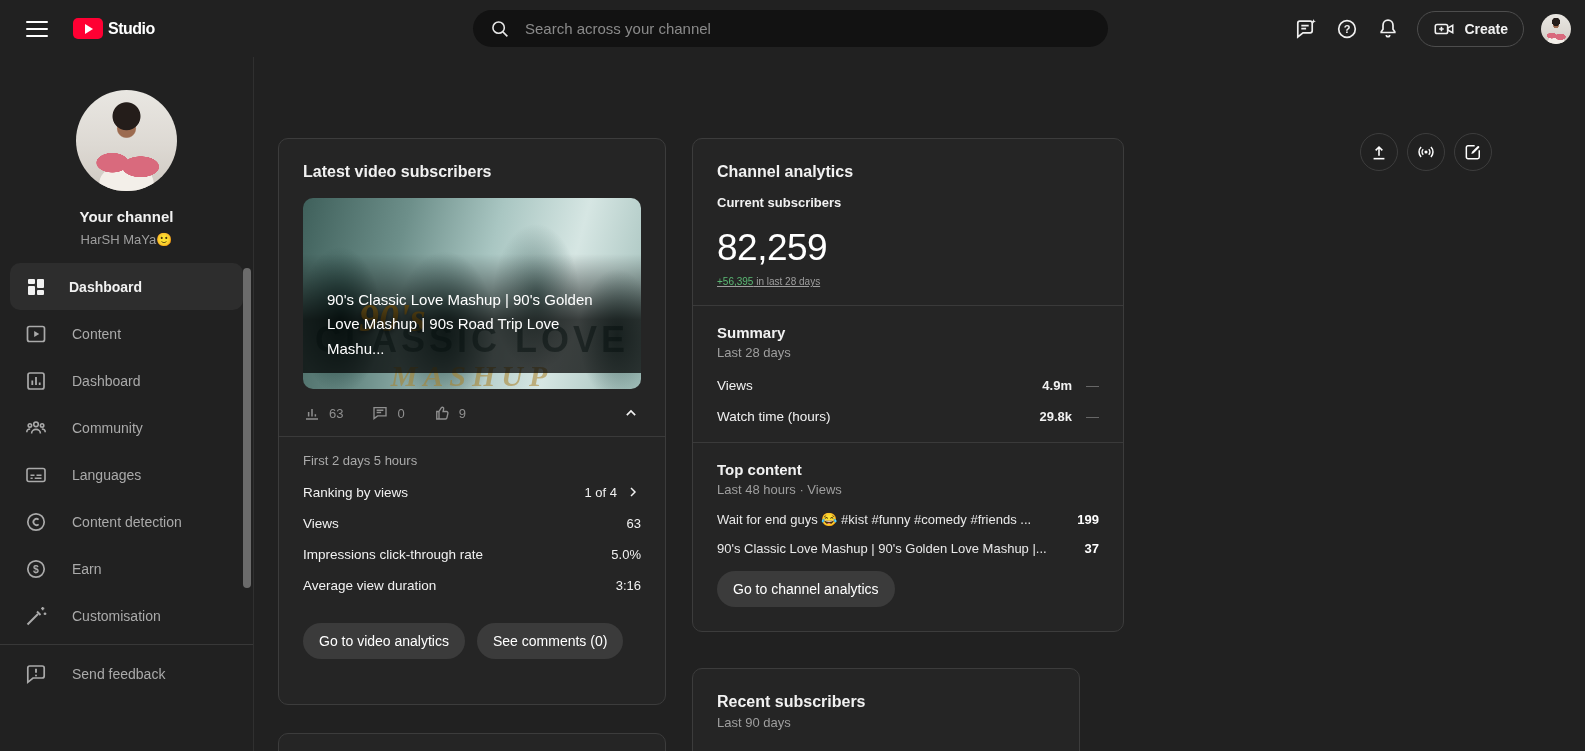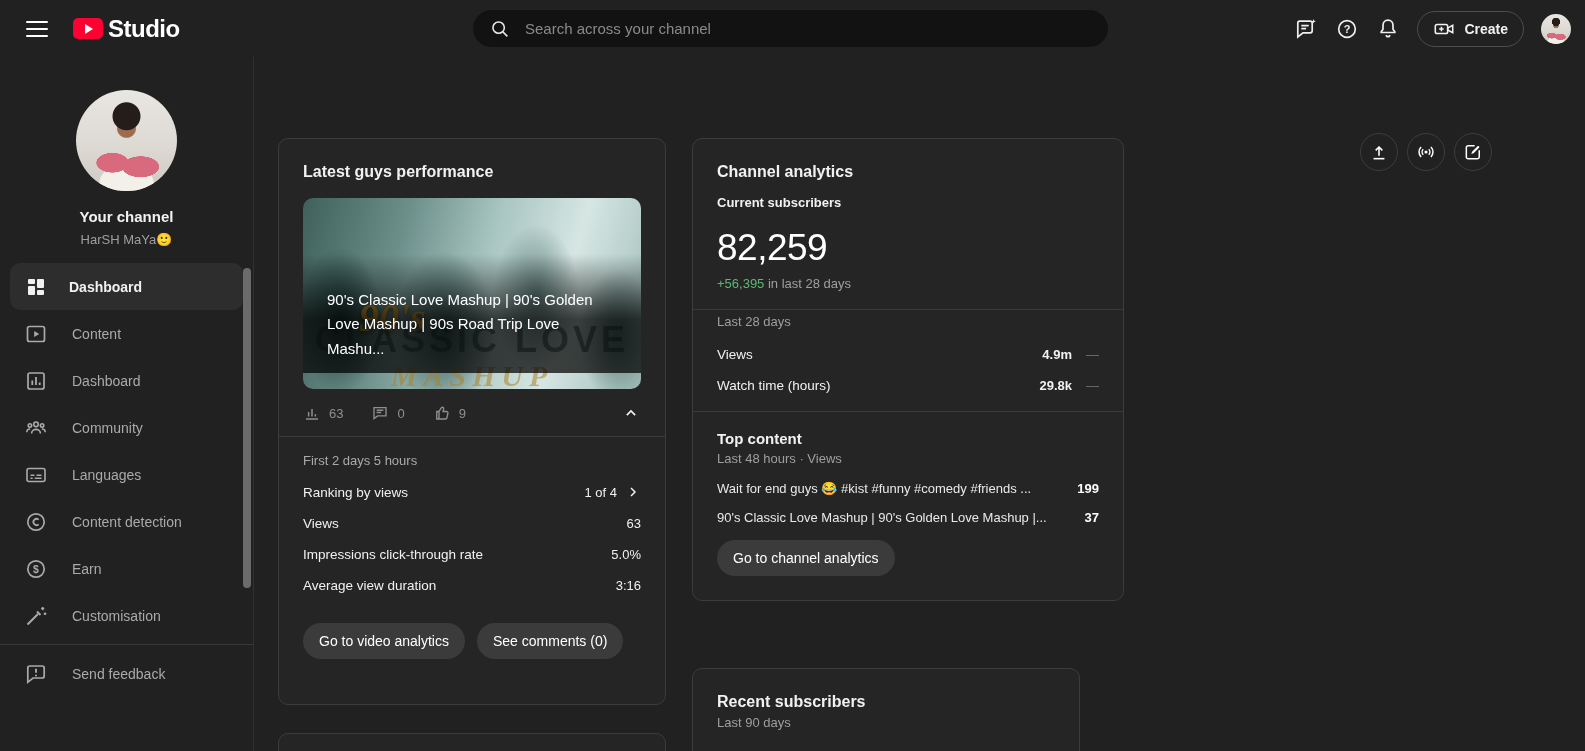--- a/index.html
+++ b/index.html
@@ -6,21 +6,21 @@
   html,body { width:1585px; height:751px; overflow:hidden; }
   body { background:#212121; font-family:"Liberation Sans",sans-serif; color:#f1f1f1; }
 
   
   .topbar { height:57px; display:flex; align-items:center; position:relative; background:#212121; }
   .hamburger { margin-left:26px; width:22px; height:16px; display:flex; flex-direction:column; justify-content:space-between; cursor:pointer; }
   .hamburger span { height:2px; background:#fff; border-radius:1px; }
   .logo { display:flex; align-items:center; gap:5px; margin-left:25px; cursor:pointer; }
   .logo-box { width:30px; height:21px; background:#f03; border-radius:5px; display:flex; align-items:center; justify-content:center; }
   .logo-box .tri { width:0; height:0; border-left:8px solid #fff; border-top:5px solid transparent; border-bottom:5px solid transparent; margin-left:2px; }
-  .logo-word { font-size:24px; font-weight:700; letter-spacing:-0.5px; color:#fff; }
+  .logo-word { font-size:16px; font-weight:700; letter-spacing:-0.5px; color:#fff; }
   .search { position:absolute; left:473px; top:10px; width:635px; height:37px; background:#121212; border-radius:19px; display:flex; align-items:center; padding:0 16px; gap:15px; }
   .search svg { flex:none; }
   .search input { flex:1; background:transparent; border:none; outline:none; color:#ddd; font-size:15px; font-family:inherit; }
   .search input::placeholder { color:#8a8a8a; }
   .topbar-right { position:absolute; right:14px; top:0; height:57px; display:flex; align-items:center; gap:17px; }
   .tb-icon { color:#efefef; display:flex; cursor:pointer; }
   .create-btn { display:flex; align-items:center; gap:9px; height:36px; padding:0 15px; border:1px solid #4d4d4d; border-radius:18px; color:#f1f1f1; font-size:14px; font-weight:700; background:transparent; cursor:pointer; }
   .avatar-sm { width:30px; height:30px; border-radius:50%; overflow:hidden; cursor:pointer; }
 
   .avatar-art {
@@ -81,21 +81,21 @@
   .metric-row { display:flex; justify-content:space-between; align-items:center; padding:8px 0; font-size:13.5px; color:#f1f1f1; }
   .metric-val { display:flex; align-items:center; gap:8px; font-weight:500; font-size:13px; }
   .metric-row .chev { display:flex; color:#f1f1f1; }
   .btn-row { display:flex; gap:12px; margin-top:22px; }
   .pill-btn { height:36px; padding:0 16px; border:none; border-radius:18px; background:#3b3b3b; color:#fff; font-size:14px; font-weight:500; font-family:inherit; cursor:pointer; }
 
   
   .card-analytics { left:438px; top:81px; width:432px; }
   .sub-label { margin-top:14px; font-size:13px; font-weight:700; color:#f1f1f1; }
   .big-num { margin-top:17px; font-size:37px; font-weight:400; color:#fff; letter-spacing:-0.5px; }
-  .delta-line { margin-top:7px; font-size:13px; color:#9f9f9f; }
+  .delta-line { margin-top:7px; font-size:10px; color:#9f9f9f;text-decoration:underline; }
   .delta-line .pos { color:#5bb974; }
   .sec-title { font-size:15px; font-weight:700; color:#f1f1f1; }
   .sec-sub { margin-top:4px; font-size:13px; color:#9f9f9f; }
   .sum-row { display:flex; justify-content:space-between; align-items:center; padding:8px 0; font-size:13.5px; color:#f1f1f1; }
   .sum-right { display:flex; align-items:center; gap:14px; }
   .sum-val { font-weight:700; font-size:13px; }
   .trend { color:#717171; font-size:13px; }
   .tc-row { display:flex; justify-content:space-between; align-items:center; padding:7px 0; font-size:13px; color:#e9e9e9; cursor:pointer; }
   .tc-title { flex:1; white-space:nowrap; overflow:hidden; text-overflow:ellipsis; padding-right:14px; }
   .tc-views { font-weight:700; color:#fff; } .mt18 { margin-top:18px; } .mt10 { margin-top:10px; } .mt8 { margin-top:8px; }
@@ -295,21 +295,21 @@
         <span>
           <svg width="20" height="20" viewBox="0 0 24 24" fill="none" stroke="currentColor" stroke-width="1.8">
               <path d="M19.5 10v8a2 2 0 0 1-2 2H6a2 2 0 0 1-2-2V6.5a2 2 0 0 1 2-2h8"></path>
               <path d="M10 14.5l.8-2.8 6.6-6.6a1.35 1.35 0 0 1 1.9 1.9l-6.6 6.6-2.7.9z" fill="currentColor" stroke="none"></path>
             </svg>
         </span>
       </button>
     </div>
 
     <div class="card card-video">
-      <h2>Latest guys performance</h2>
+      <h2>Latest video subscribers</h2>
       <div class="thumb">
         <div class="thumb-90s">90's</div>
         <div class="thumb-ghost1">CLASSIC LOVE</div>
         <div class="thumb-ghost2">MASHUP</div>
         <div class="thumb-caption">90's Classic Love Mashup | 90's Golden Love Mashup | 90s Road Trip Love Mashu...</div>
       </div>
       <div class="stats-row">
         <span class="stat">
           <span>
             <svg width="18" height="18" viewBox="0 0 24 24" fill="none" stroke="currentColor" stroke-width="2">
@@ -375,20 +375,21 @@
     </div>
 
     <div class="card card-analytics">
       <h2>Channel analytics</h2>
       <div class="sub-label">Current subscribers</div>
       <div class="big-num">82,259</div>
       <div class="delta-line">
         <span class="pos">+56,395</span><span> in last 28 days</span>
       </div>
       <div class="hr-full mt18"></div>
+      <div class="sec-title mt18">Summary</div>
       <div class="sec-sub">Last 28 days</div>
       <div class="mt10">
         <div class="sum-row">
           <span>Views</span>
           <span class="sum-right">
             <span class="sum-val">4.9m</span>
             <span class="trend">—</span>
           </span>
         </div>
         <div class="sum-row">

